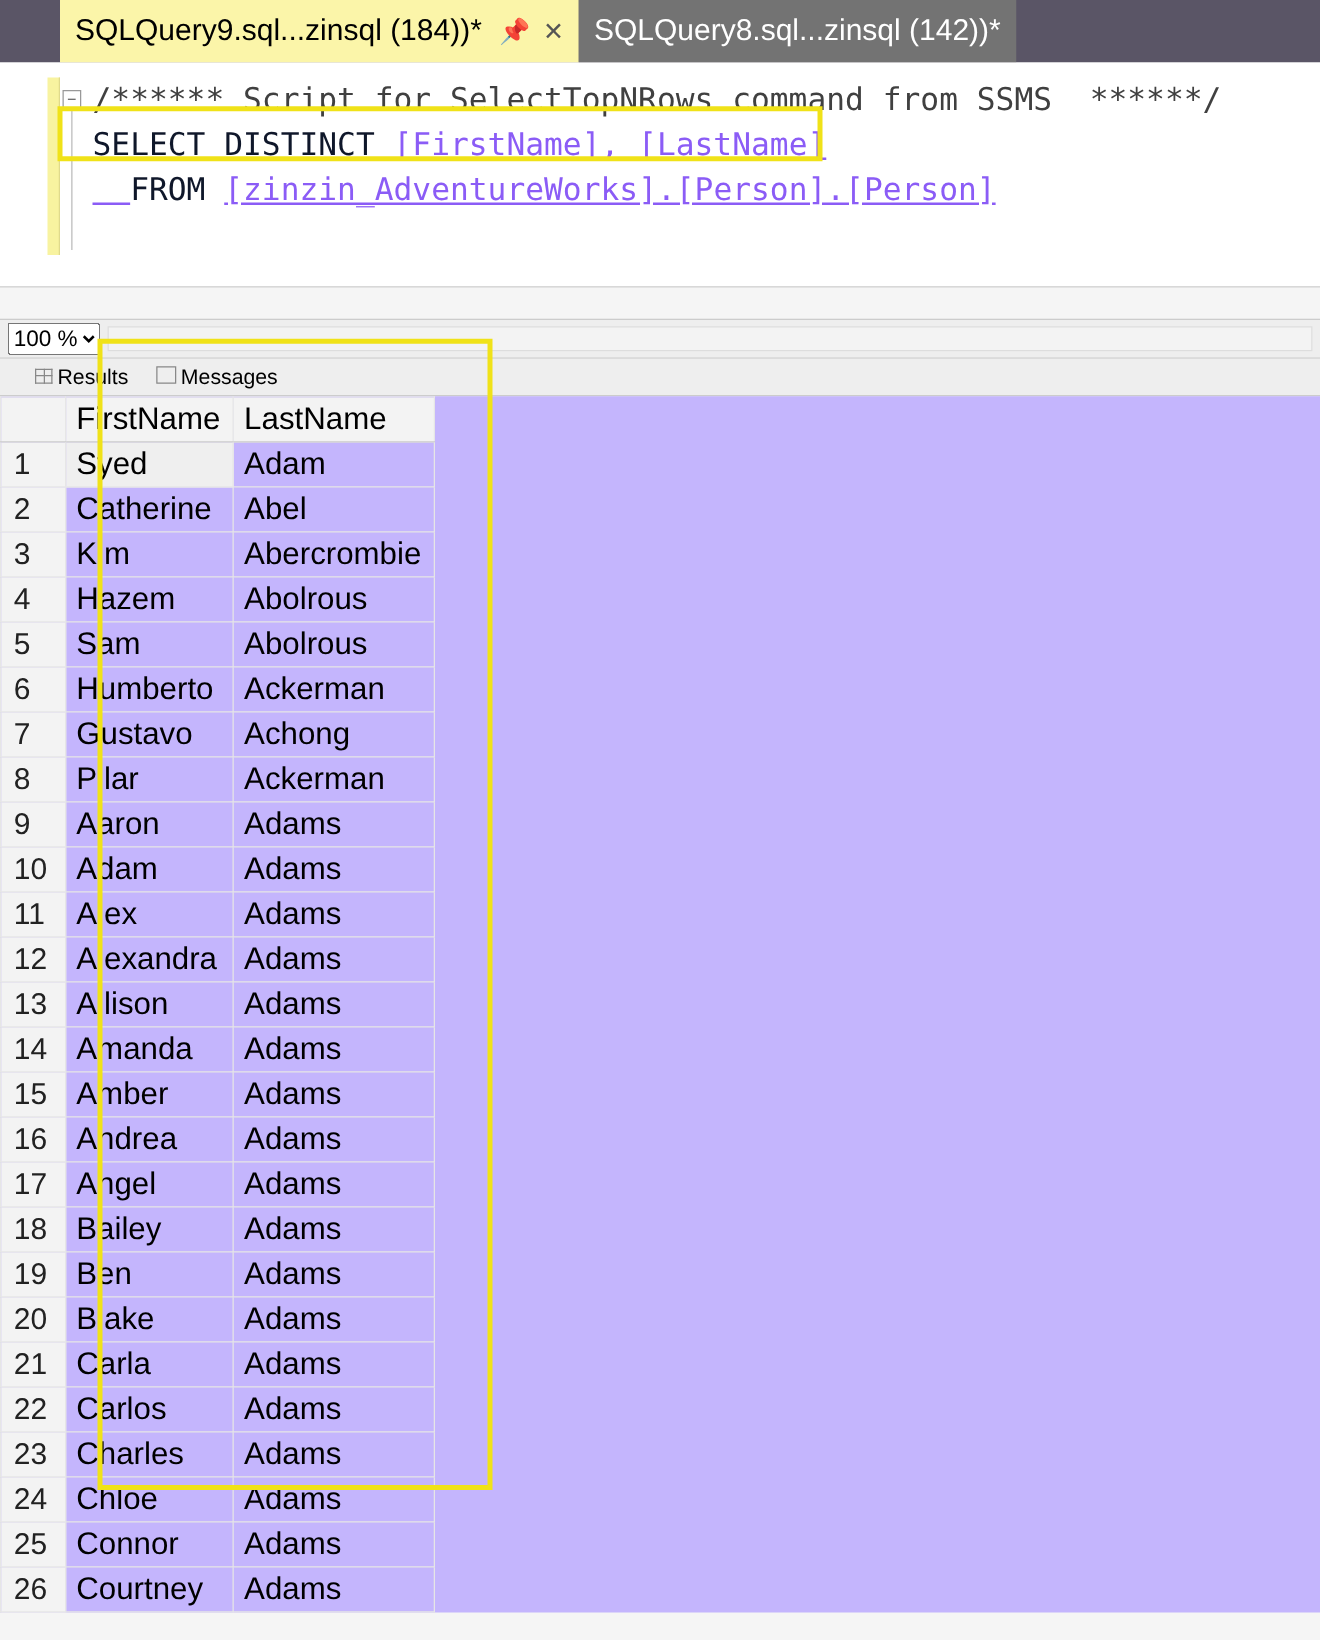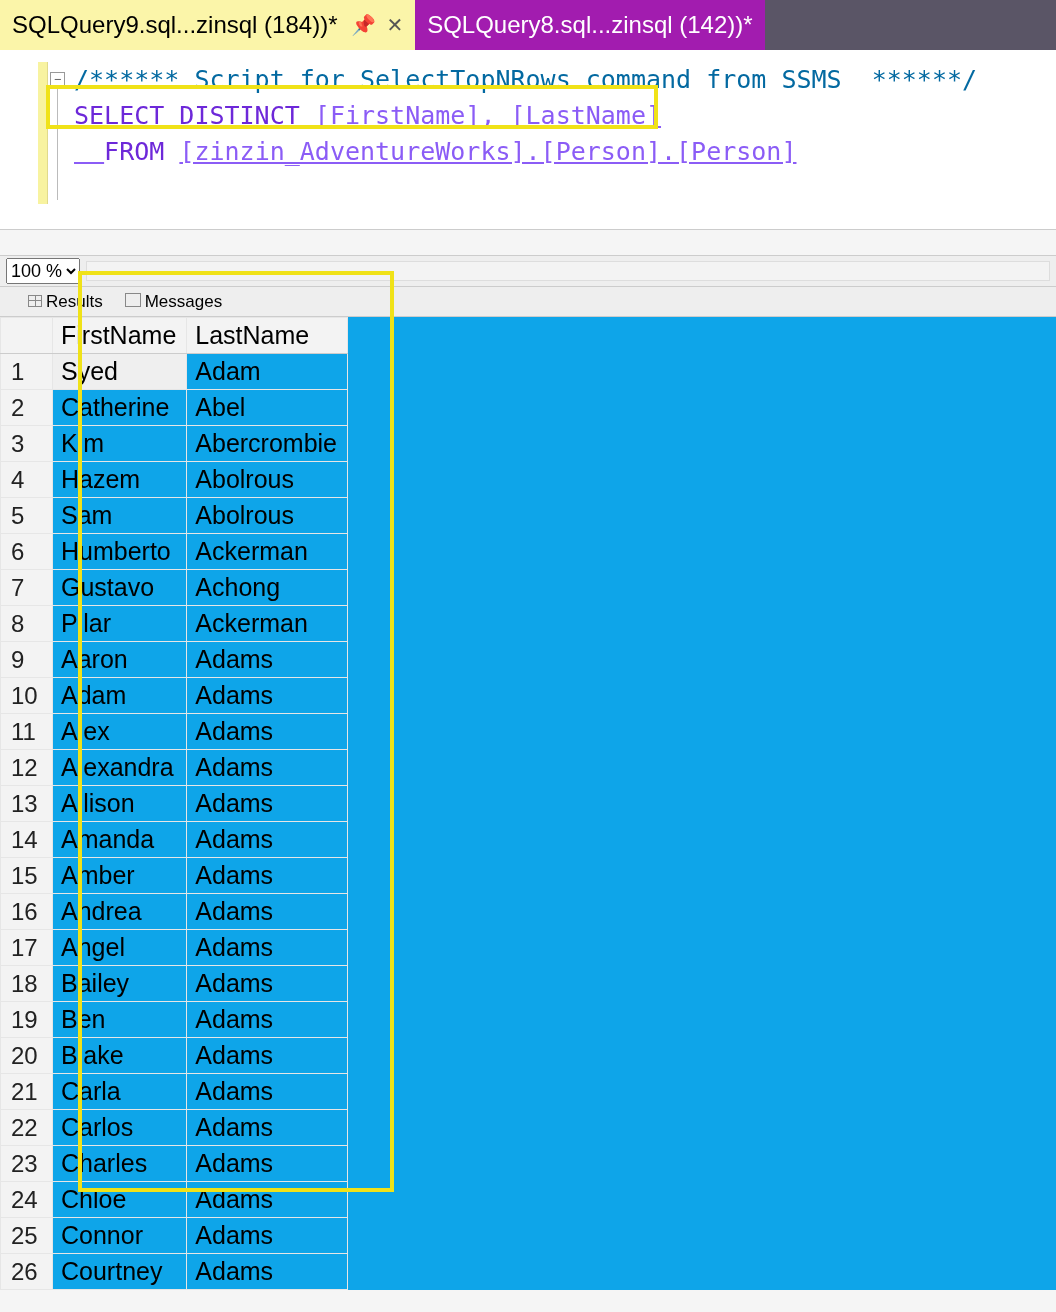--- a/index.html
+++ b/index.html
@@ -10,26 +10,27 @@
     height: 1312px;
     overflow: hidden;
     position: relative;
   }
   .tabs {
     display: flex;
     height: 50px;
     background: #5a5566;
     align-items: stretch;
     font-size: 24px;
+    padding-left: 48px;
   }
   .tab {
     display: flex;
     align-items: center;
     padding: 0 12px;
-    background: #a21caf;
+    background: #737373;
     color: #fff;
     white-space: nowrap;
   }
   .tab.active {
     background: #fbf5a9;
     color: #000;
   }
   .tab .pin, .tab .close {
     margin-left: 14px;
     font-size: 20px;
@@ -73,22 +74,22 @@
     left: 57px;
     top: 38px;
     width: 0;
     height: 112px;
     border-left: 1px solid #bbb;
   }
   .editor .code {
     margin-left: 74px;
     white-space: pre;
   }
-  .comment { color: #0369a1; }
-  .kw { color: #6d28d9; }
+  .comment { color: #404040; }
+  .kw { color: #0f172a; }
   .text { color: #8b5cf6; text-decoration: underline; }
   .highlight-box {
     position: absolute;
     border: 4px solid #f0e218;
     background: transparent;
     pointer-events: none;
   }
   .zoom-bar {
     display: flex;
     align-items: center;
@@ -139,21 +140,21 @@
     background-position: 0 0, 0 50%, 0 100%, 0 0, 50% 0, 100% 0;
     background-repeat: no-repeat;
   }
   .msg-icon::before {
     content: "";
     display: inline-block;
     width: 14px; height: 12px;
     border: 1px solid #888;
   }
   .results {
-    background: #0ea5e9;
+    background: #c4b5fd;
     font-size: 25px;
   }
   .results table {
     border-collapse: collapse;
     width: auto;
   }
   .results th, .results td {
     border: 1px solid #e6e6e6;
     padding: 3px 10px 3px 8px;
     text-align: left;

